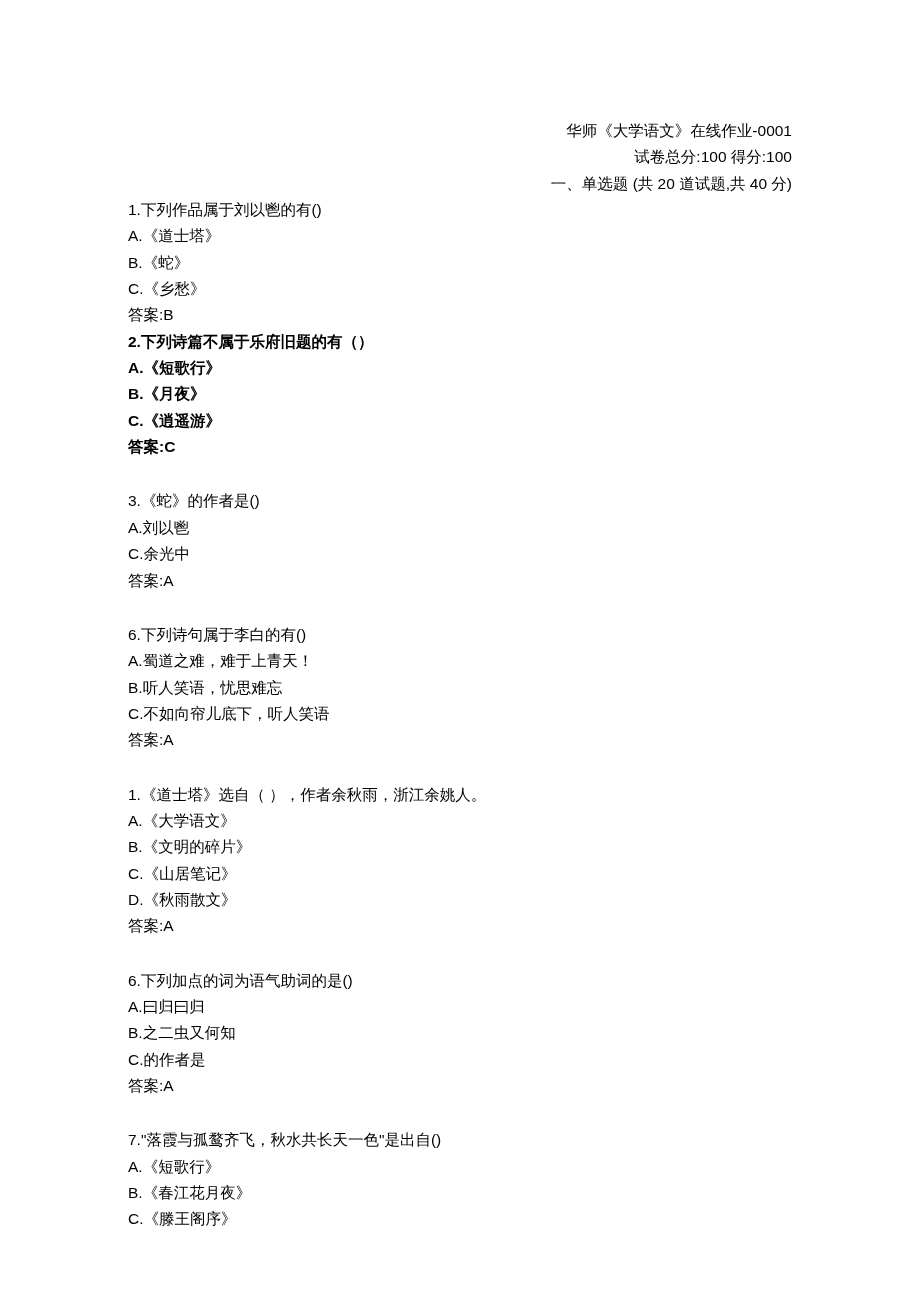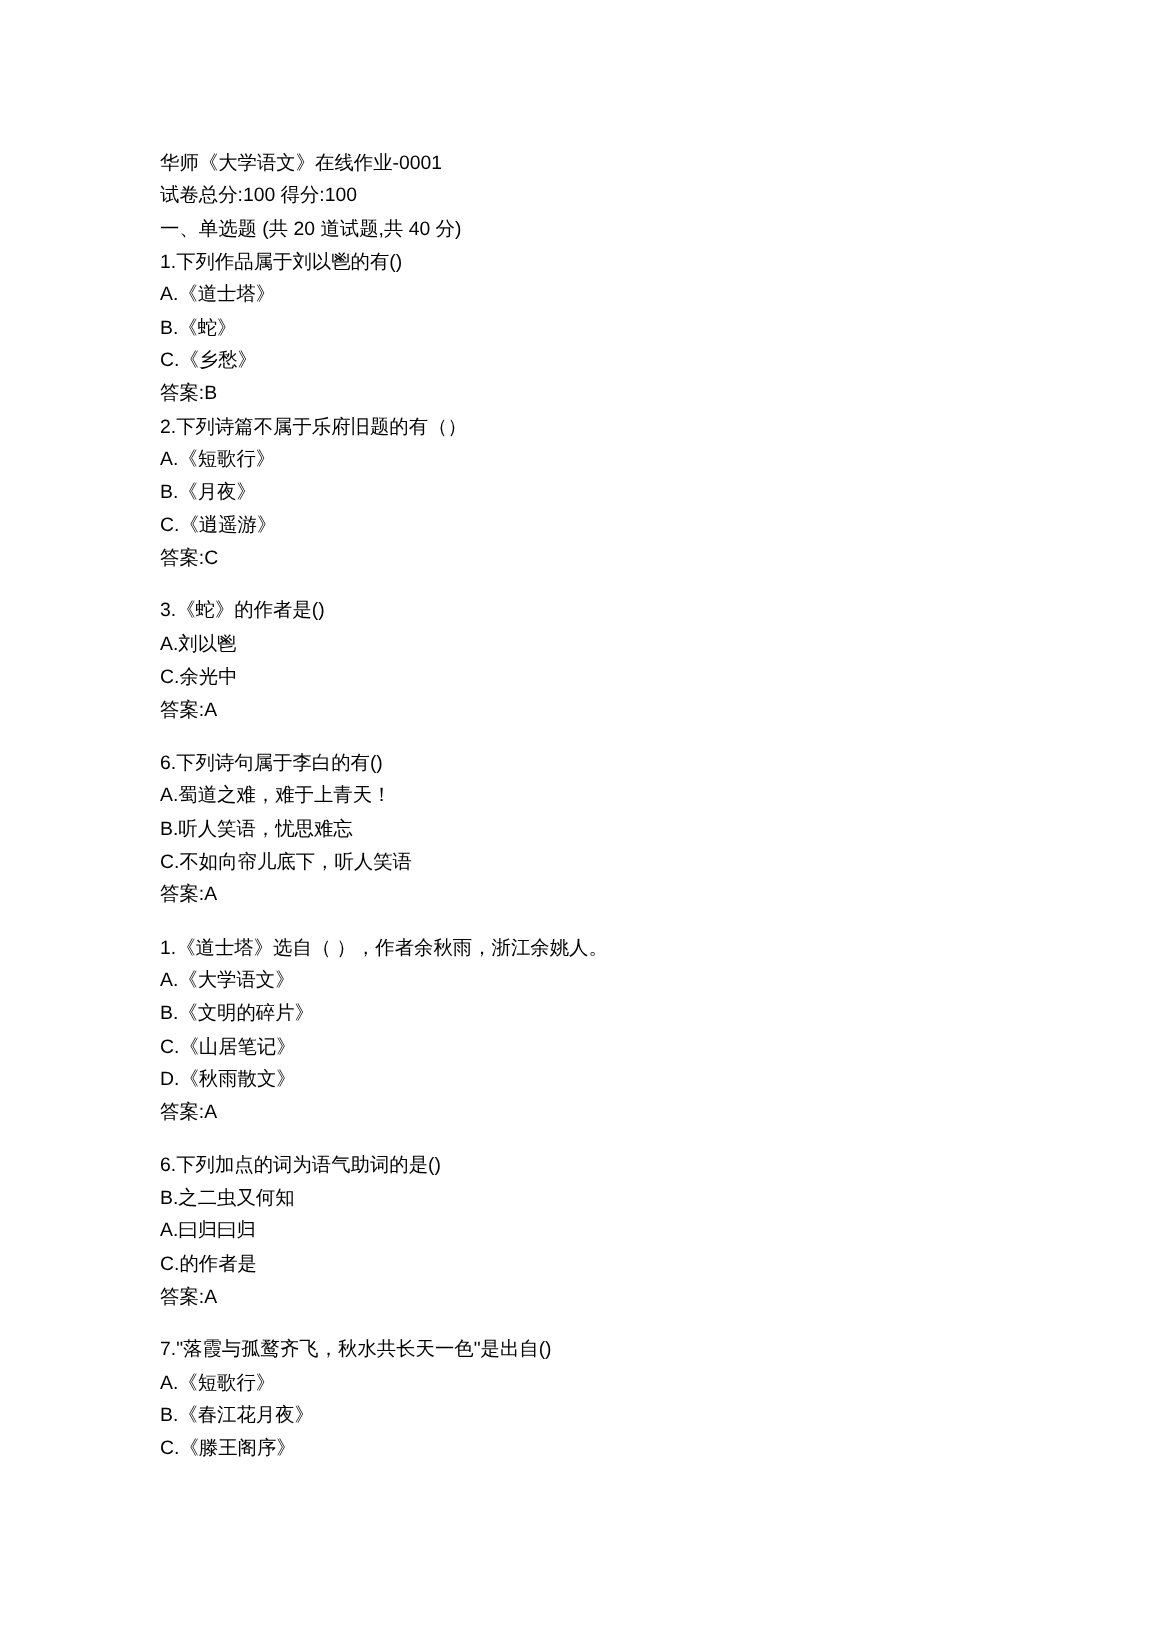--- a/index.html
+++ b/index.html
@@ -13,26 +13,28 @@
     }
     .page {
       width: 920px;
       height: 1302px;
       box-sizing: border-box;
       padding: 118px 128px 0 128px;
       position: relative;
     }
     .header-line {
       margin: 0;
+      text-align: right;
     }
     .question-block {
-      margin-top: 16px;
+      margin-top: 28px;
     }
     .question-block:first-of-type {
       margin-top: 0;
+      font-weight: bold;
     }
     p {
       margin: 0;
     }
   </style>
 </head>
 <body>
 
 <div class="page">
 
@@ -73,22 +75,22 @@
     <p>1.《道士塔》选自（ ），作者余秋雨，浙江余姚人。</p>
     <p>A.《大学语文》</p>
     <p>B.《文明的碎片》</p>
     <p>C.《山居笔记》</p>
     <p>D.《秋雨散文》</p>
     <p>答案:A</p>
   </div>
 
   <div class="question-block">
     <p>6.下列加点的词为语气助词的是()</p>
+    <p>A.曰归曰归</p>
     <p>B.之二虫又何知</p>
-    <p>A.曰归曰归</p>
     <p>C.的作者是</p>
     <p>答案:A</p>
   </div>
 
   <div class="question-block">
     <p>7."落霞与孤鹜齐飞，秋水共长天一色"是出自()</p>
     <p>A.《短歌行》</p>
     <p>B.《春江花月夜》</p>
     <p>C.《滕王阁序》</p>
   </div>

